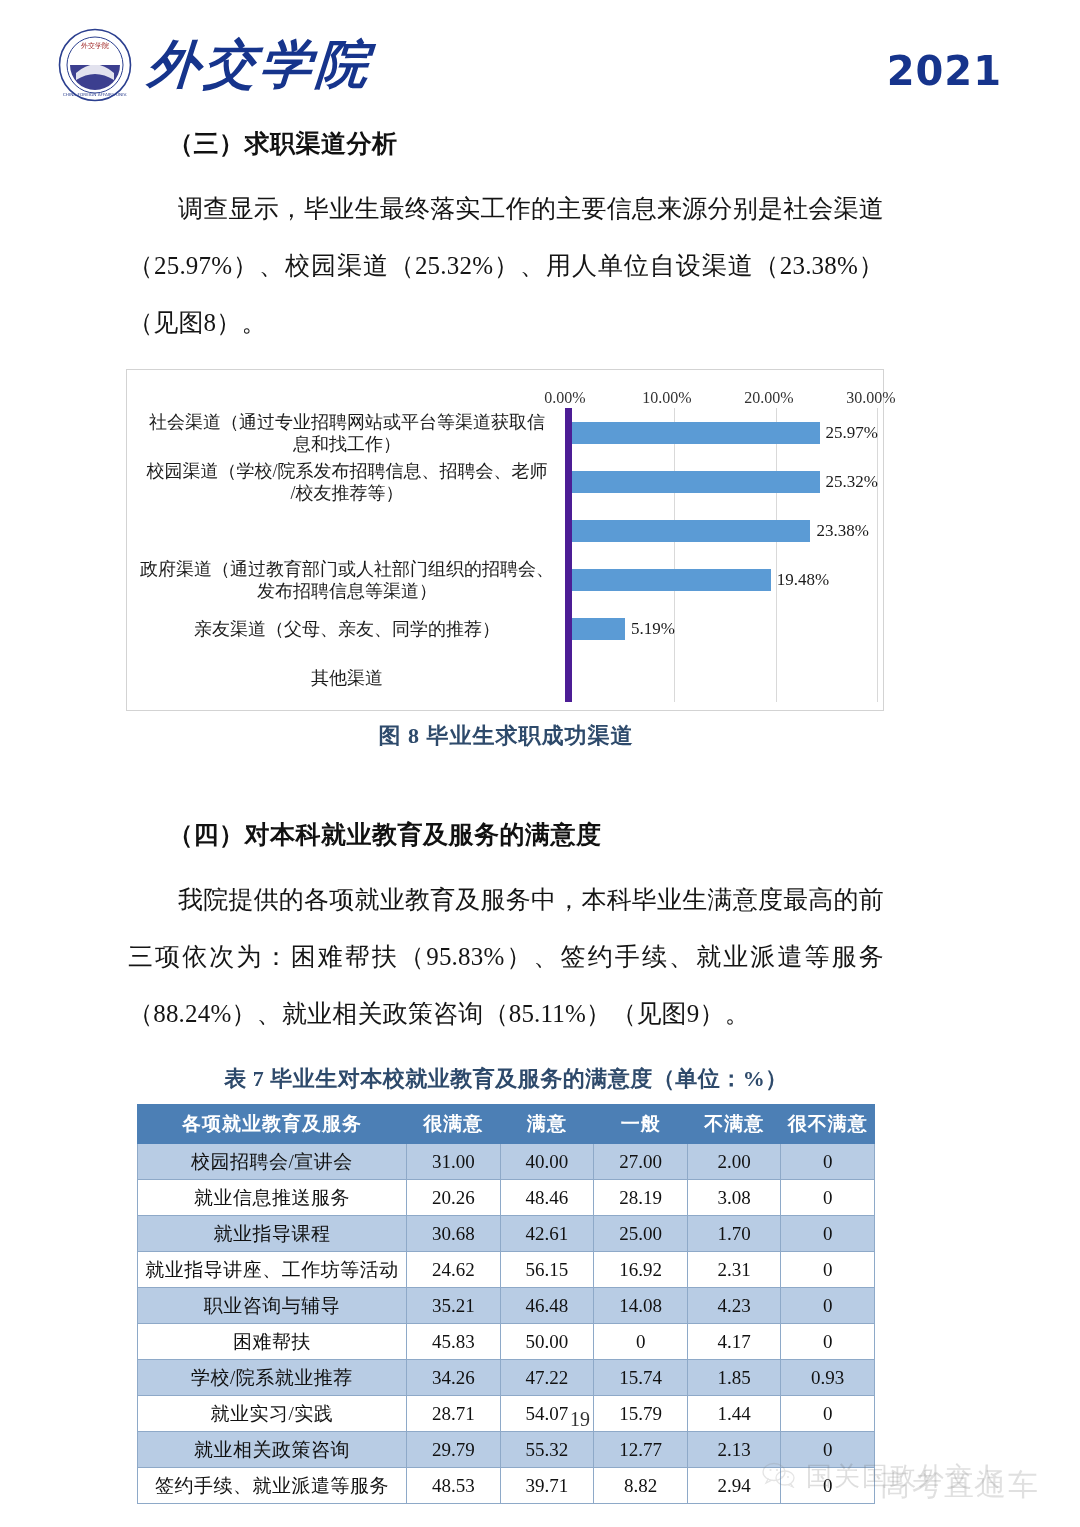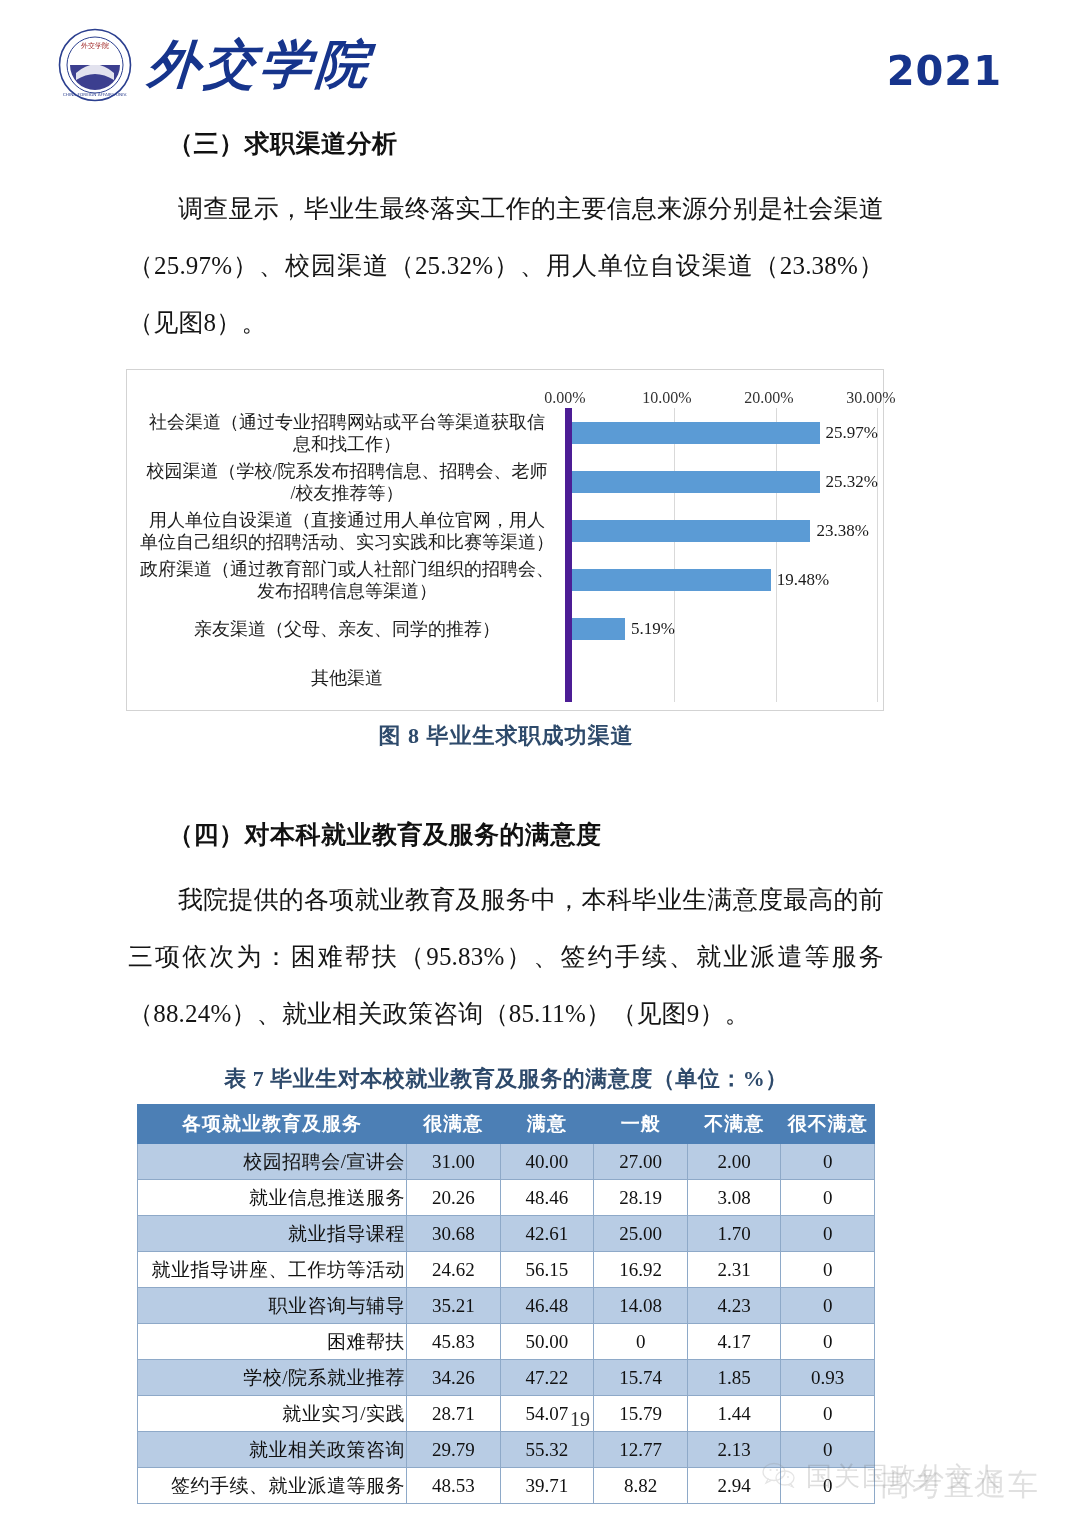--- a/index.html
+++ b/index.html
@@ -213,21 +213,21 @@
     letter-spacing: 1px;
     font-size: 19px;
   }
   table.satisfaction td {
     height: 33px;
     border: 1px solid #8ea9c8;
     text-align: center;
     color: #111;
   }
   table.satisfaction td.name {
-    text-align: right;
+    text-align: center;
     letter-spacing: 0.5px;
   }
   table.satisfaction tr.shade td { background: #b8cce4; }
   table.satisfaction tr.plain td { background: #ffffff; }
   th.col-name { width: 272px; }
   th.col-v { width: 92px; }
 
   
   .page-number {
     position: absolute;
@@ -317,26 +317,20 @@
               <span>社会渠道（通过专业招聘网站或平台等渠道获取信</span>
               <span>息和找工作）</span>
             </span>
           </div>
           <div class="cat-label" style="top:49px">
             <span>
               <span>校园渠道（学校/院系发布招聘信息、招聘会、老师</span>
               <span>/校友推荐等）</span>
             </span>
           </div>
-          <div class="cat-label" style="top:98px">
-            <span>
-              <span>用人单位自设渠道（直接通过用人单位官网，用人</span>
-              <span>单位自己组织的招聘活动、实习实践和比赛等渠道）</span>
-            </span>
-          </div>
           <div class="cat-label" style="top:147px">
             <span>
               <span>政府渠道（通过教育部门或人社部门组织的招聘会、</span>
               <span>发布招聘信息等渠道）</span>
             </span>
           </div>
           <div class="cat-label" style="top:196px">
             <span>
                 <span>亲友渠道（父母、亲友、同学的推荐）</span>
               </span>

